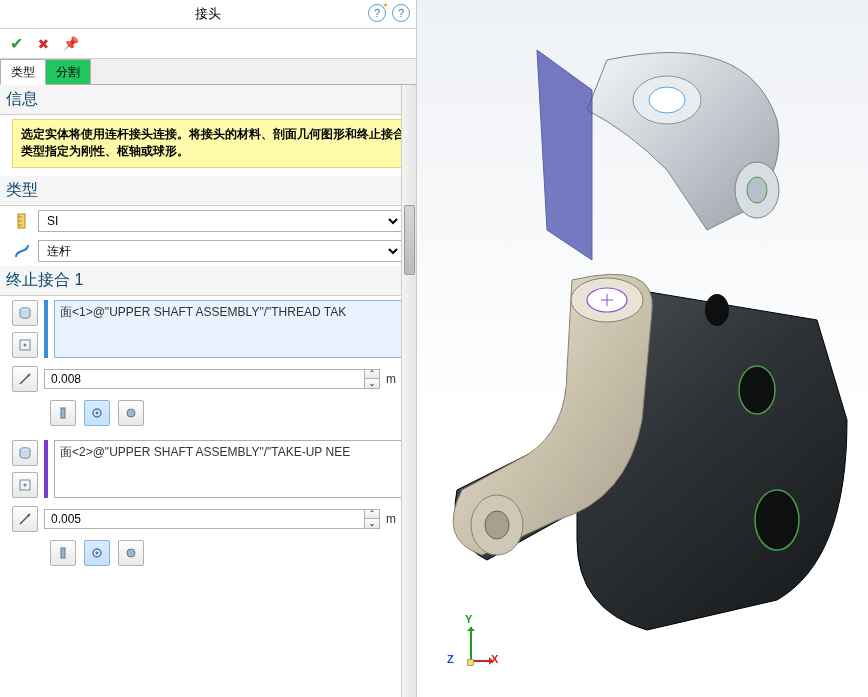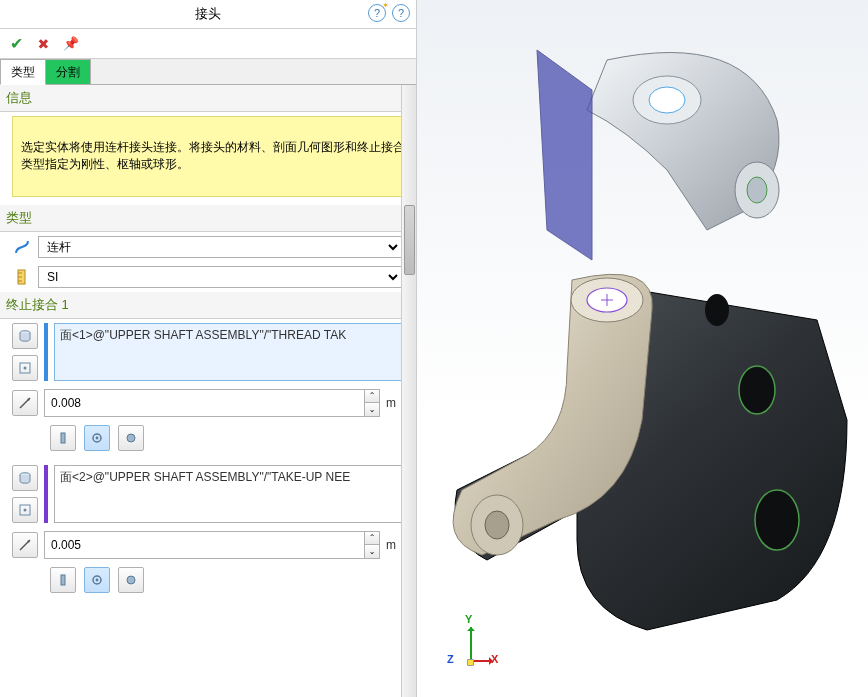--- a/index.html
+++ b/index.html
@@ -17,40 +17,40 @@
 .confirm-bar .ok { color: #2a9d3a; font-size: 16px; cursor: pointer; }
 .confirm-bar .cancel { color: #d03030; font-size: 14px; cursor: pointer; }
 .confirm-bar .pin { color: #a0a0a0; font-size: 13px; cursor: pointer; }
 
 .tabs { display: flex; border-bottom: 1px solid #b0b0b0; background: #f0f0f0; }
 .tab { padding: 4px 10px 3px; border: 1px solid #b0b0b0; border-bottom: none; margin-right: -1px; background: #22c55e; cursor: pointer; }
 .tab.active { background: #fff; border-bottom: 1px solid #fff; margin-bottom: -1px; }
 
 .sections { flex: 1; overflow-y: auto; padding-right: 2px; }
 .section-header { background: #f5f5f5; border-bottom: 1px solid #cfcfcf; padding: 4px 6px; display: flex; align-items: center; justify-content: space-between; }
-.section-title { color: #4d7c0f; font-size: 13px; }
+.section-title { color: #0c4a6e; font-size: 16px; }
 .chevron { color: #666; font-size: 10px; }
 
-.info-box { background: #fffbaa; border: 1px solid #e0d870; padding: 22px 8px; margin: 4px 0 8px 12px; line-height: 1.45; }
+.info-box { background: #fffbaa; border: 1px solid #e0d870; padding: 6px 8px; margin: 4px 0 8px 12px; line-height: 1.45; font-weight: bold; }
 
 .form-row { display: flex; align-items: center; gap: 6px; padding: 4px 12px; }
 .icon-slot { width: 20px; height: 20px; display: flex; align-items: center; justify-content: center; border: 1px solid transparent; }
 .icon-btn { width: 26px; height: 26px; border: 1px solid #b0b0b0; background: linear-gradient(#fefefe,#e8e8e8); display: flex; align-items: center; justify-content: center; cursor: pointer; border-radius: 2px; }
 .icon-btn.pressed { background: linear-gradient(#d8ecff,#c4e0fb); border-color: #7fb6e4; }
 select { flex: 1; height: 22px; border: 1px solid #b0b0b0; background: #fff; padding: 0 4px; }
 .list-box { flex: 1; height: 58px; border: 1px solid #7fb6e4; background: #e8f3ff; padding: 3px 5px; overflow: hidden; white-space: nowrap; color: #333; }
 .list-box.plain { background: #fff; border-color: #b0b0b0; }
 .field-wrap { display: flex; align-items: flex-start; gap: 6px; padding: 4px 12px; }
 .side-icons { display: flex; flex-direction: column; gap: 6px; }
 .accent-strip { width: 4px; align-self: stretch; }
 .accent-blue { background: #3a8de0; }
 .accent-violet { background: #7a3ad0; }
 
 .numeric-row { display: flex; align-items: center; gap: 6px; padding: 4px 12px; }
-.numeric-input { flex: 1; display: flex; height: 28px; }
+.numeric-input { flex: 1; display: flex; height: 20px; }
 .numeric-input input { flex: 1; border: 1px solid #b0b0b0; border-right: none; padding: 0 6px; }
 .spin { width: 16px; display: flex; flex-direction: column; }
 .spin button { flex: 1; border: 1px solid #b0b0b0; background: linear-gradient(#fefefe,#e8e8e8); font-size: 8px; line-height: 1; cursor: pointer; }
 .spin button:first-child { border-bottom: none; }
 .unit { width: 16px; text-align: left; color: #333; }
 
 .mini-btn-row { display: flex; gap: 8px; padding: 4px 12px 10px 50px; }
 
 .flyout-handle { position: absolute; left: 417px; top: 286px; width: 14px; height: 42px; border: 1px solid #b0b0b0; border-left: none; border-radius: 0 4px 4px 0; background: linear-gradient(#fefefe,#e6e6e6); cursor: pointer; }
 
@@ -106,39 +106,39 @@
       <span class="chevron">⌃</span>
     </div>
     <div class="info-box">选定实体将使用连杆接头连接。将接头的材料、剖面几何图形和终止接合类型指定为刚性、枢轴或球形。</div>
 
     <div class="section-header">
       <span class="section-title">类型</span>
       <span class="chevron">⌃</span>
     </div>
     <div class="form-row">
       <div class="icon-slot">
-        <svg width="16" height="16">
-            <path d="M2 14 C2 6 14 10 14 2" stroke="#2a7fd6" stroke-width="2" fill="none"></path>
-          </svg>
-      </div>
-      <select>
-        <option>连杆</option>
-      </select>
-    </div>
-    <div class="form-row">
-      <div class="icon-slot">
         <svg width="14" height="16">
             <rect x="3" y="1" width="7" height="14" fill="#f6d46a" stroke="#b08a20"></rect>
             <line x1="3" y1="4" x2="7" y2="4" stroke="#b08a20"></line>
             <line x1="3" y1="8" x2="7" y2="8" stroke="#b08a20"></line>
             <line x1="3" y1="12" x2="7" y2="12" stroke="#b08a20"></line>
           </svg>
       </div>
       <select>
         <option>SI</option>
+      </select>
+    </div>
+    <div class="form-row">
+      <div class="icon-slot">
+        <svg width="16" height="16">
+            <path d="M2 14 C2 6 14 10 14 2" stroke="#2a7fd6" stroke-width="2" fill="none"></path>
+          </svg>
+      </div>
+      <select>
+        <option>连杆</option>
       </select>
     </div>
 
     <div class="section-header">
       <span class="section-title">终止接合 1</span>
       <span class="chevron">⌃</span>
     </div>
     <div class="field-wrap">
       <div class="side-icons">
         <div class="icon-btn">

